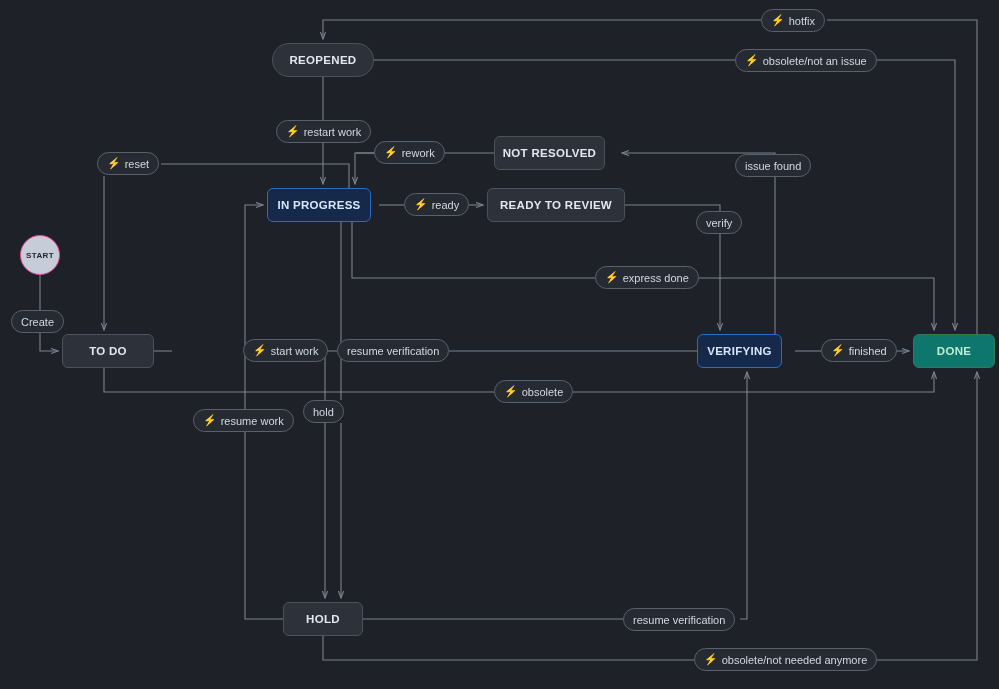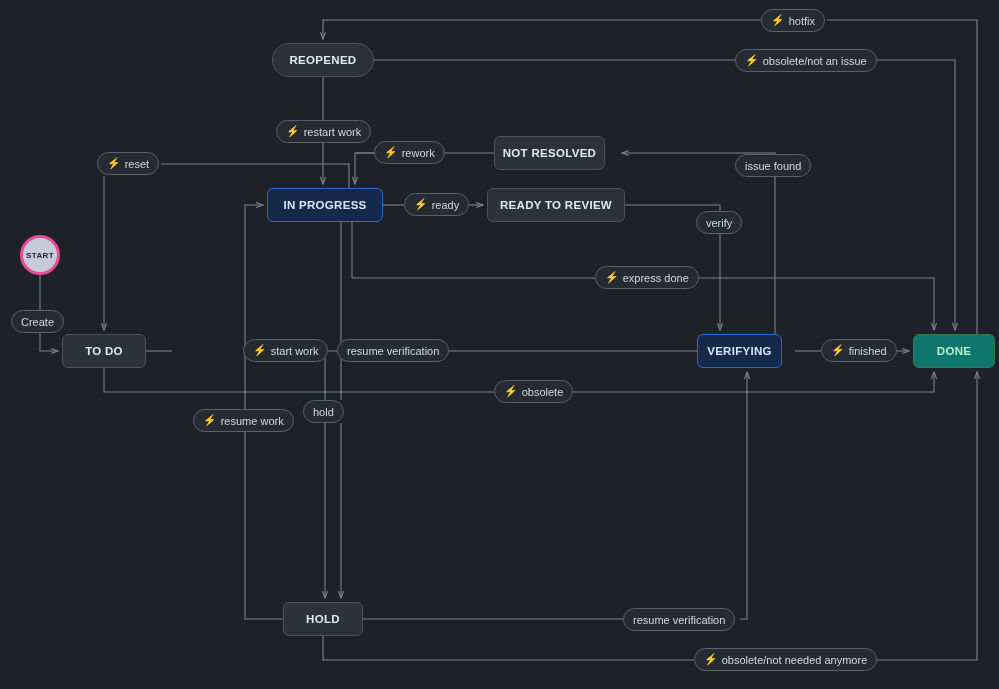--- a/index.html
+++ b/index.html
@@ -53,21 +53,21 @@
   .node.state.done {
     background: #0f766e;
     border: 1px solid #2e7d4f;
     color: #b9f0cf;
   }
   .node.start {
     width: 40px;
     height: 40px;
     border-radius: 50%;
     background: #c7ccd9;
-    border: 3px solid #ec4899;
+    border: 1px solid #ec4899;
     color: #23272e;
     font-size: 8px;
     letter-spacing: 0.4px;
   }
   .pill {
     position: absolute;
     box-sizing: border-box;
     height: 23px;
     border-radius: 12px;
     background: #262b33;
@@ -155,29 +155,29 @@
       <path d="M323,636 L323,660 L694,660"></path>
       <path d="M874,660 L977,660 L977,372" marker-end="url(#ah)"></path>
 
     </g>
   </svg>
 
   <div class="node start" style="left:20px;top:235px;width:40px;height:40px;">
     <span>START</span>
   </div>
 
-  <div class="node state" style="left:62px;top:334px;width:84px;height:34px;">
+  <div class="node state" style="left:62px;top:334px;width:92px;height:34px;">
     <span>TO DO</span>
   </div>
 
   <div class="node state" style="left:272px;top:43px;width:102px;height:34px;border-radius:17px;">
     <span>REOPENED</span>
   </div>
 
-  <div class="node state inprogress" style="left:267px;top:188px;width:116px;height:34px;">
+  <div class="node state inprogress" style="left:267px;top:188px;width:104px;height:34px;">
     <span>IN PROGRESS</span>
   </div>
 
   <div class="node state" style="left:494px;top:136px;width:111px;height:34px;">
     <span>NOT RESOLVED</span>
   </div>
 
   <div class="node state" style="left:487px;top:188px;width:138px;height:34px;">
     <span>READY TO REVIEW</span>
   </div>

